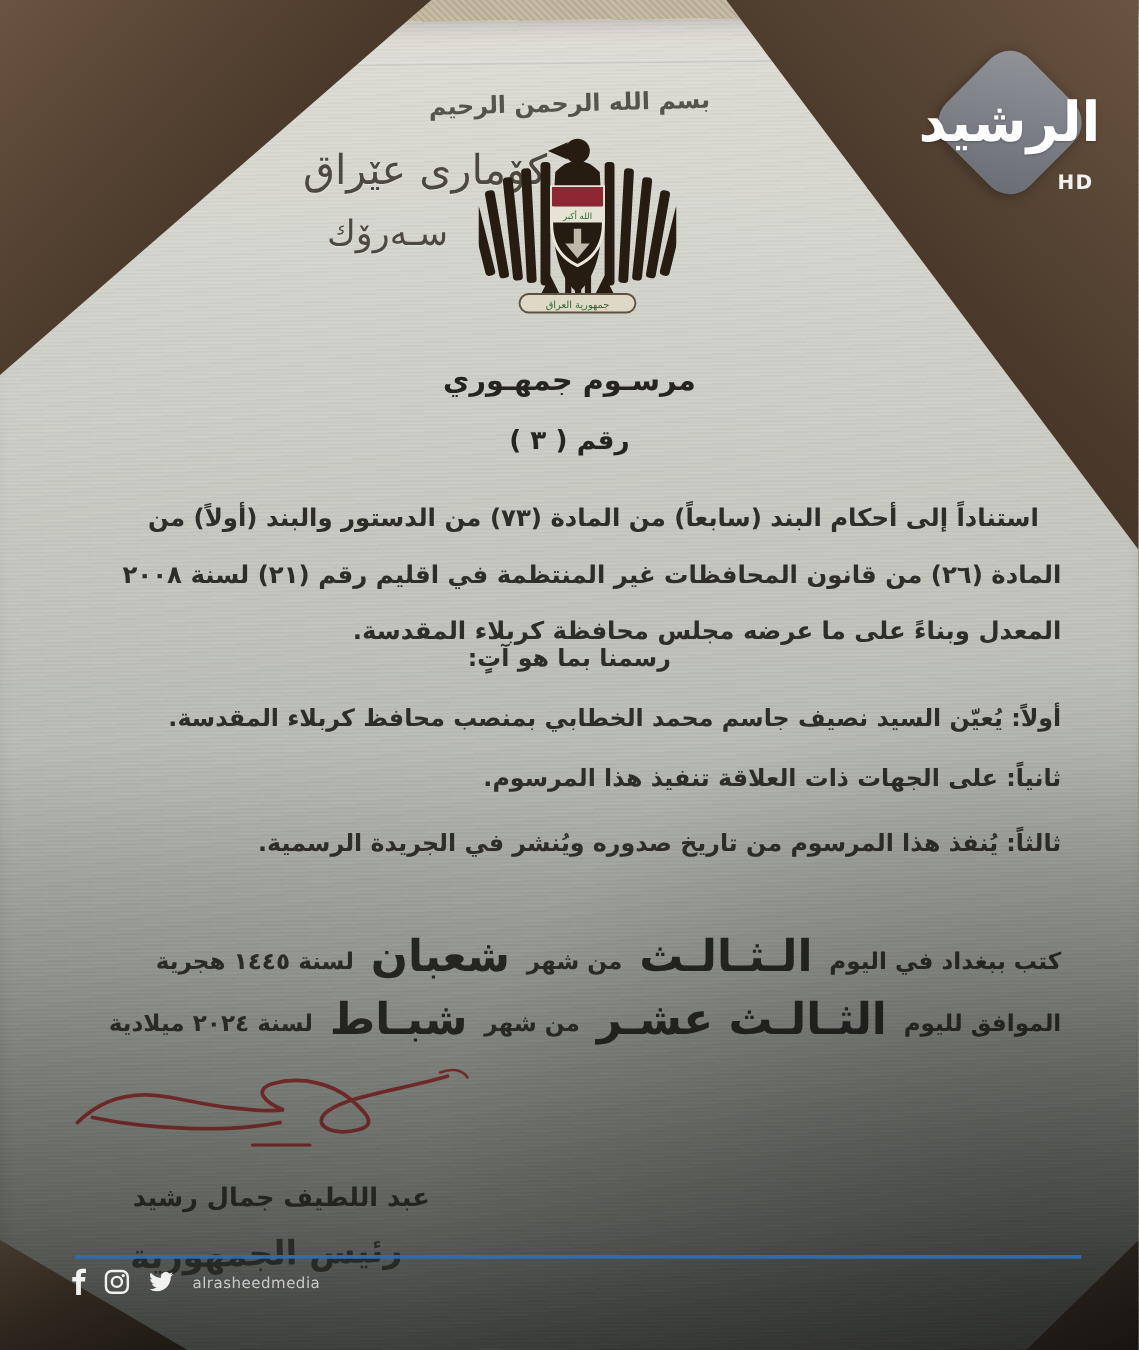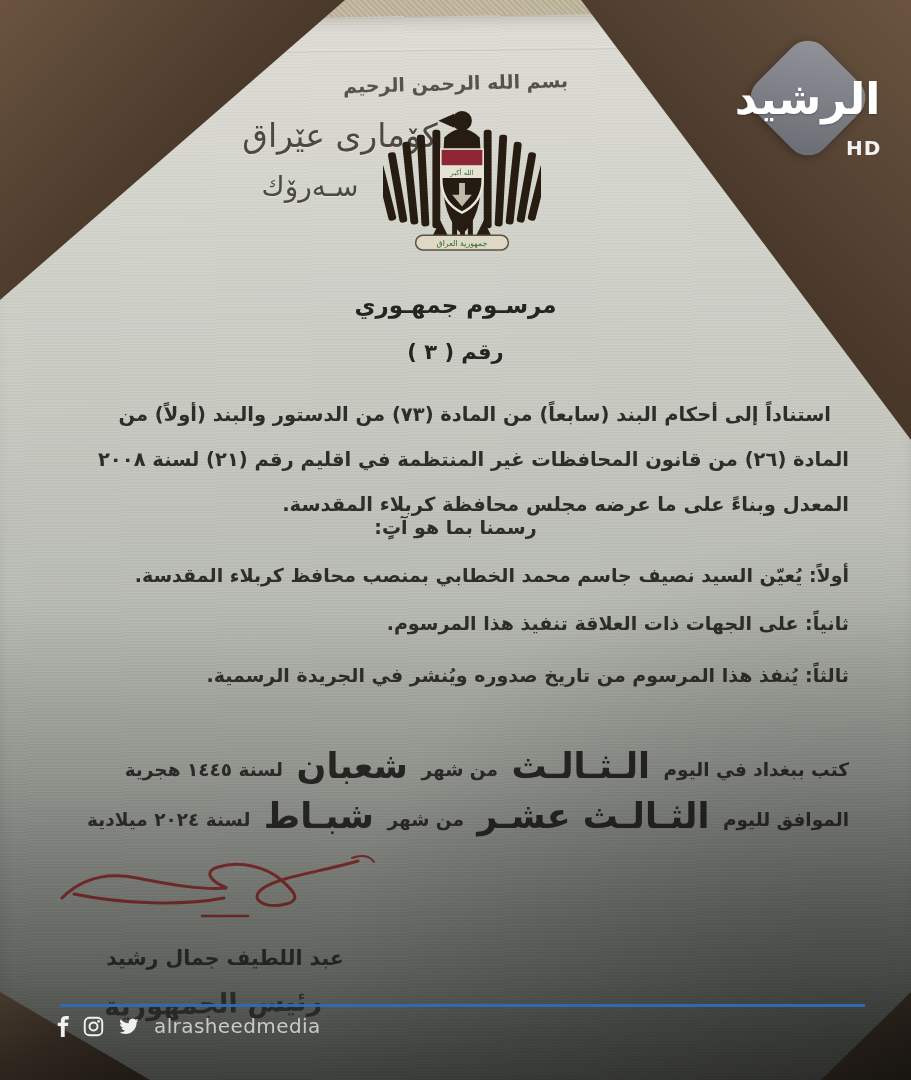--- a/index.html
+++ b/index.html
@@ -54,27 +54,27 @@
   .date-1{top:744px;} .date-2{top:794px;}
   .date-big{font-size:35px;font-weight:700;letter-spacing:1px;margin:0 7px;position:relative;top:2px;color:#242420;}
   .signature-wrap{left:52px;top:846px;width:335px;height:84px;}
   .signer-name{left:75px;top:946px;width:300px;text-align:center;font-size:20.5px;font-weight:700;color:#2b2a26;}
   .signer-title{left:58px;top:988px;width:310px;text-align:center;direction:rtl;font-size:27px;font-weight:700;
     color:#3a3933;letter-spacing:2px;transform:rotate(-1.5deg);}
   
   .blue-line{position:absolute;left:60px;right:46px;top:1004px;height:3px;z-index:6;background:#2e6cb5;opacity:.95;}
   .watermark{position:absolute;left:56px;top:1014px;z-index:6;display:flex;align-items:center;gap:13px;}
   .watermark svg{display:block;opacity:.92;}
-  .handle{font-size:20px;color:#d4d4d4;letter-spacing:.4px;opacity:.92;}
+  .handle{font-size:12px;color:#d4d4d4;letter-spacing:.4px;opacity:.92;}
   .logo{position:absolute;left:761px;top:51px;width:94px;height:94px;z-index:6;transform:rotate(45deg);
     border-radius:22px;background:linear-gradient(145deg,rgba(150,154,162,.93),rgba(106,110,120,.93));
     box-shadow:0 2px 10px rgba(0,0,0,.3);display:flex;align-items:center;justify-content:center;}
   .logo .word{transform:rotate(-45deg);font-size:44px;font-weight:700;color:#fff;white-space:nowrap;
     text-shadow:0 1px 2px rgba(0,0,0,.25);}
-  .hd{position:absolute;left:846px;top:136px;z-index:6;font-size:20px;font-weight:700;color:#f2f2f2;letter-spacing:1px;}
+  .hd{position:absolute;left:846px;top:136px;z-index:6;font-size:16px;font-weight:700;color:#f2f2f2;letter-spacing:1px;}
 </style>
 </head>
 <body>
 
 <div class="photo">
 
   <div class="paper">
     <div class="paper-texture"></div>
   </div>
   <div class="crease"></div>

